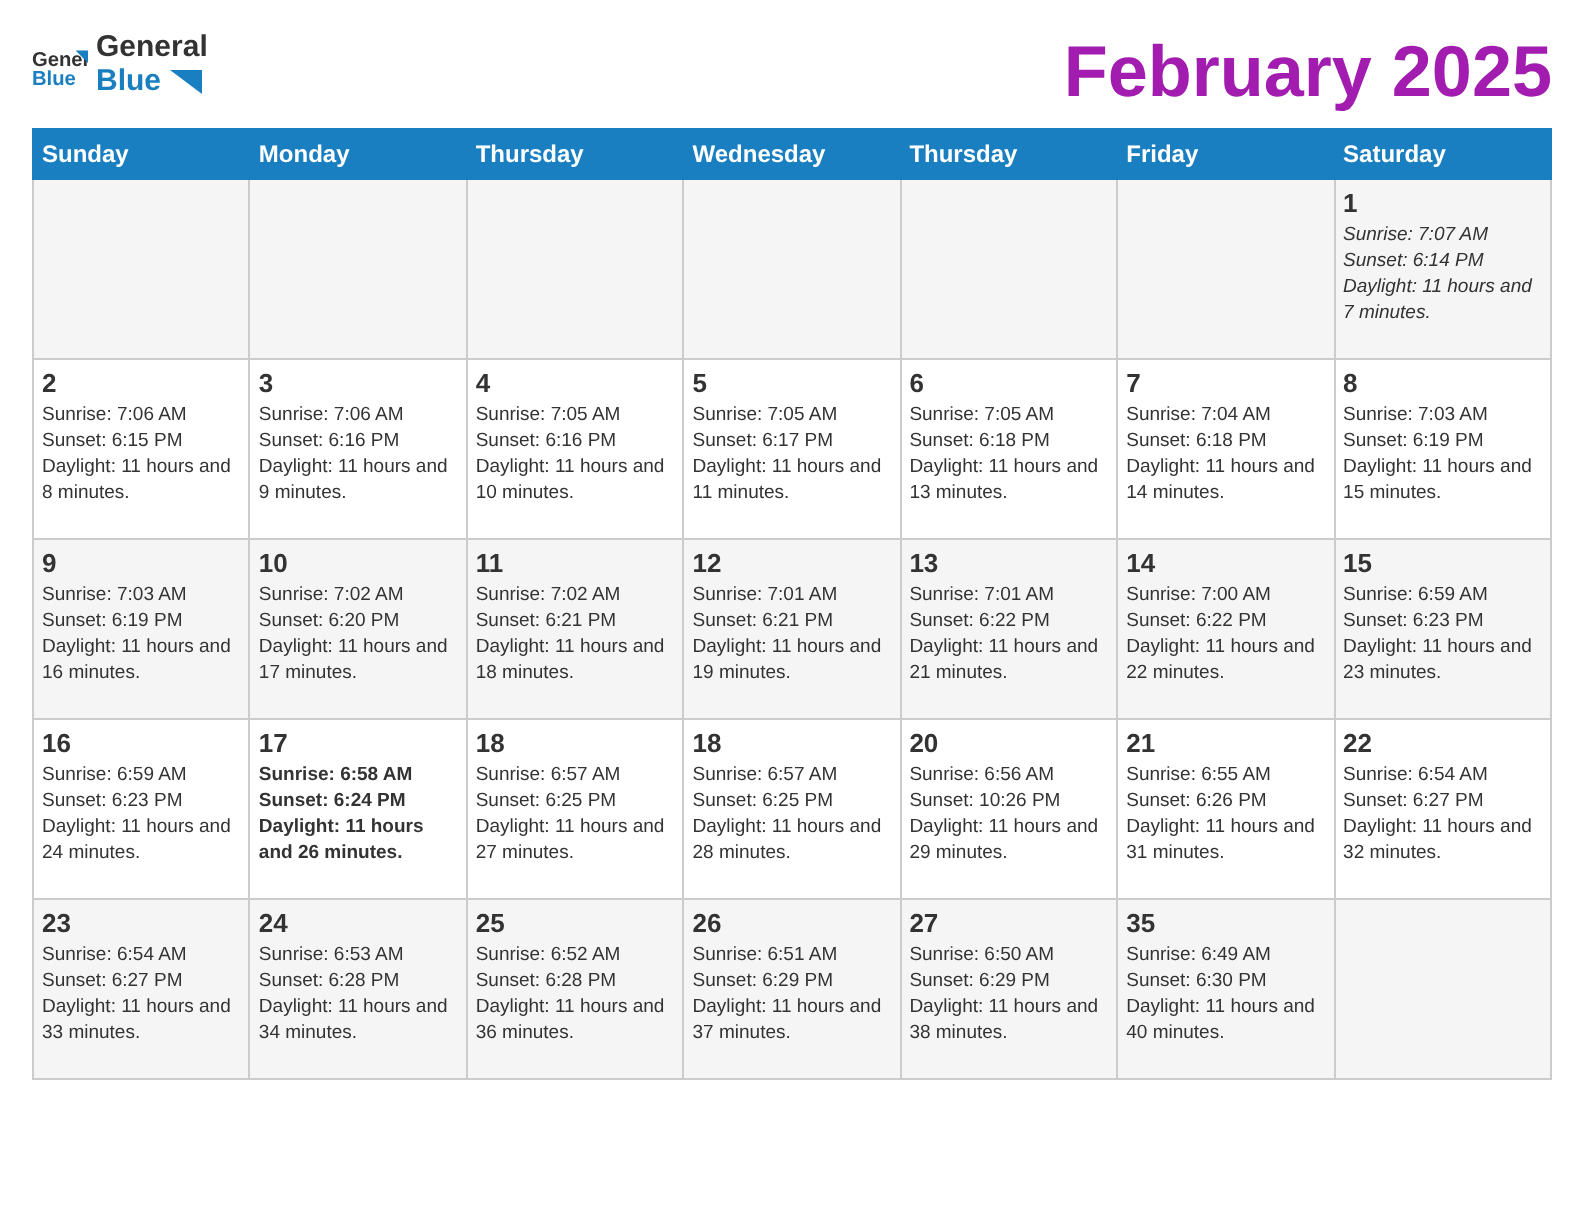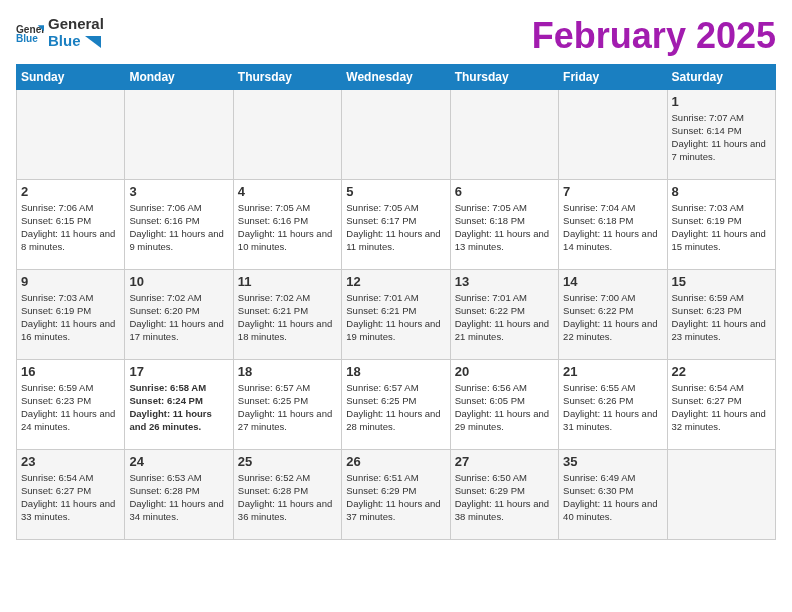--- a/index.html
+++ b/index.html
@@ -122,21 +122,21 @@
   <tbody id="calendar-body">
   <tr>
         <td class="empty-cell"></td>
         <td class="empty-cell"></td>
         <td class="empty-cell"></td>
         <td class="empty-cell"></td>
         <td class="empty-cell"></td>
         <td class="empty-cell"></td>
         <td>
           <span class="day-num">1</span>
-          <div class="day-info" style="white-space: pre-line;">Sunrise: 7:07 AM
+          <div class="day-info" style="white-space: pre-line; font-style: italic;">Sunrise: 7:07 AM
 Sunset: 6:14 PM
 Daylight: 11 hours and 7 minutes.</div>
         </td>
       </tr>
       <tr>
         <td>
           <span class="day-num">2</span>
           <div class="day-info" style="white-space: pre-line;">Sunrise: 7:06 AM
 Sunset: 6:15 PM
 Daylight: 11 hours and 8 minutes.</div>
@@ -243,21 +243,21 @@
         </td>
         <td>
           <span class="day-num">18</span>
           <div class="day-info" style="white-space: pre-line;">Sunrise: 6:57 AM
 Sunset: 6:25 PM
 Daylight: 11 hours and 28 minutes.</div>
         </td>
         <td>
           <span class="day-num">20</span>
           <div class="day-info" style="white-space: pre-line;">Sunrise: 6:56 AM
-Sunset: 6:05 PM
+Sunset: 10:26 PM
 Daylight: 11 hours and 29 minutes.</div>
         </td>
         <td>
           <span class="day-num">21</span>
           <div class="day-info" style="white-space: pre-line;">Sunrise: 6:55 AM
 Sunset: 6:26 PM
 Daylight: 11 hours and 31 minutes.</div>
         </td>
         <td>
           <span class="day-num">22</span>

